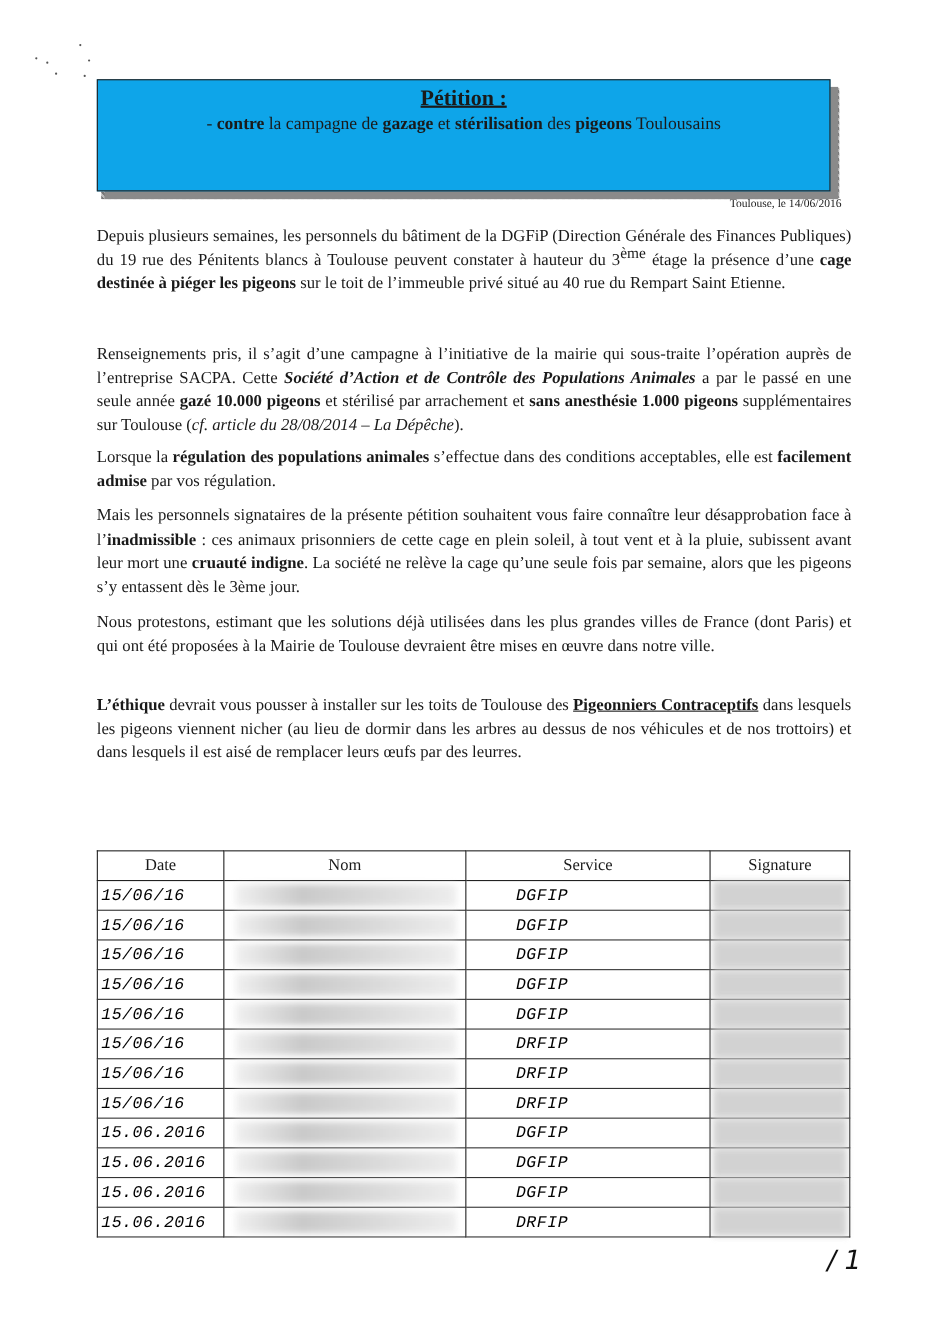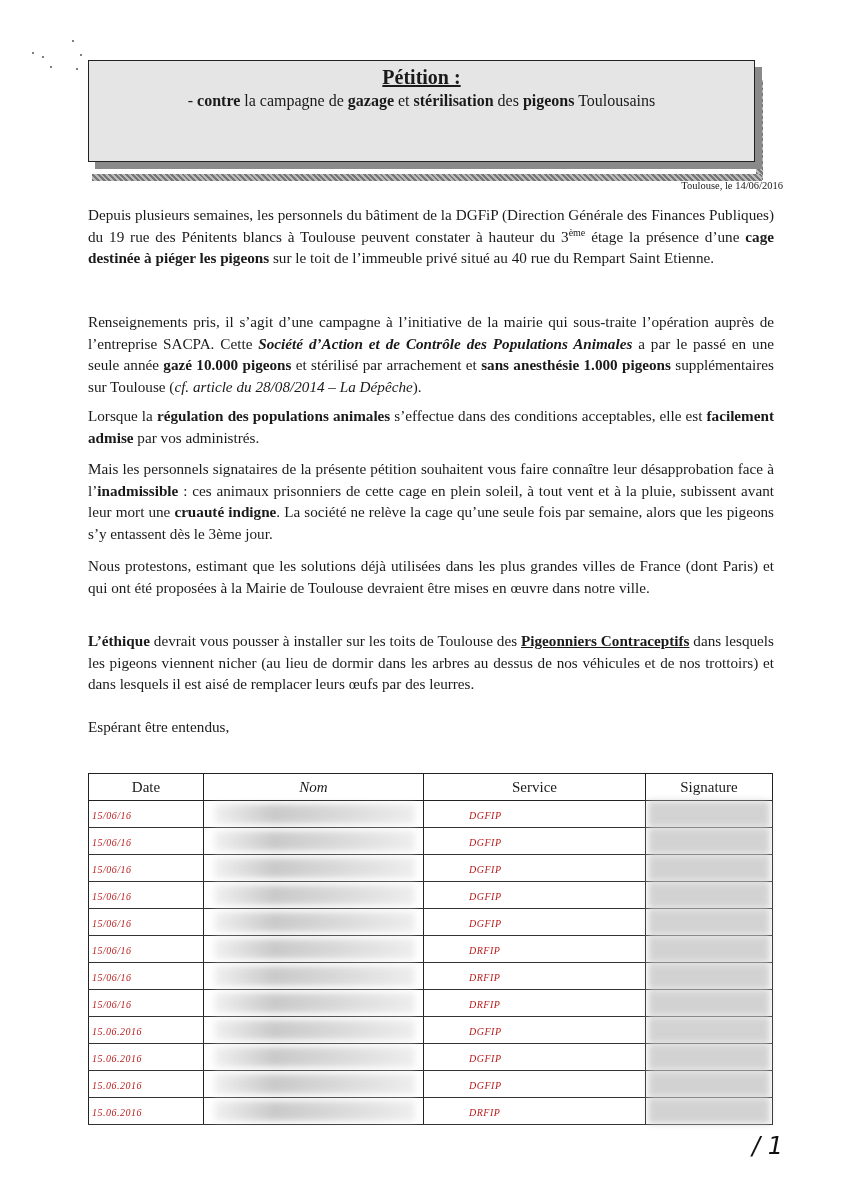--- a/index.html
+++ b/index.html
@@ -1,39 +1,39 @@
 <!DOCTYPE html>
 <html><head>
 <meta charset="utf-8">
 <style>
   html, body { margin:0; padding:0; background:#ffffff; }
   body { width:849px; height:1200px; position:relative; overflow:hidden;
          font-family:"Liberation Serif", "DejaVu Serif", serif; color:#1a1a1a; }
   .specks { position:absolute; left:30px; top:40px; width:70px; height:30px; }
   .specks span { position:absolute; width:2px; height:2px; background:#555; border-radius:1px; }
-  .title-box { position:absolute; left:88px; top:60px; width:665px; height:100px;
-               border:1.5px solid #222; background:#e5e5e5; text-align:center;
+  .title-box { position:absolute; left:88px; top:72px; width:665px; height:100px;
+               border:1.5px solid #222; background:#0ea5e9; text-align:center;
                box-shadow: 7px 7px 0 0 #8a8a8a; }
   .title-box .t-title { font-size:20px; font-weight:bold; text-decoration:underline; margin-top:4px; line-height:24px; }
   .title-box .t-line { font-size:16px; line-height:24px; }
   .shade-bottom { position:absolute; left:92px; top:174px; width:670px; height:7px;
                   background:repeating-linear-gradient(45deg,#777 0 2px,#bbb 2px 4px); }
   .shade-right { position:absolute; left:756px; top:80px; width:7px; height:100px;
                  background:repeating-linear-gradient(45deg,#777 0 2px,#bbb 2px 4px); }
-  .dateline { position:absolute; right:66px; top:180px; font-size:10.5px; }
+  .dateline { position:absolute; right:84px; top:180px; font-size:10.5px; }
   .para { position:absolute; left:88px; width:686px; font-size:15.2px; line-height:21.5px; text-align:justify; }
   b { font-weight:bold; }
   .u { text-decoration:underline; }
-  sup { font-size:10px; line-height:0; }
+  sup { font-size:14px; line-height:0; }
   .sig-table { position:absolute; left:88px; top:773px; border-collapse:collapse;border-radius:12px; }
   .sig-table th { font-weight:normal; font-size:15px; height:26px; border:1.5px solid #222; padding:0; }
   .sig-table td { height:26px; padding:0; border-left:1.5px solid #222; border-right:1.5px solid #222;
                   border-bottom:1px solid #333; position:relative; }
-  .c-date { width:114px; } .c-nom { width:219px;font-style:italic; } .c-svc { width:221px; } .c-sig { width:126px; }
-  .hw { font-family:Liberation Serif, serif; font-style:italic; font-size:10px; color:#b91c1c;
+  .c-date { width:114px; } .c-nom { width:219px; } .c-svc { width:221px; } .c-sig { width:126px; }
+  .hw { font-family:Liberation Mono, monospace; font-style:italic; font-size:15px; color:#000000;
         letter-spacing:0.5px; white-space:nowrap; }
   .hw.date { padding-left:3px; }
   .hw.svc { padding-left:45px; }
   .blur { position:absolute; left:10px; right:8px; top:3px; bottom:3px;
           background:linear-gradient(90deg,#eee,#bdbdbd 30%,#cfcfcf 60%,#eaeaea); filter:blur(3px); opacity:.8; }
   .blur.sig { left:2px; right:2px; top:0; bottom:0; background:#c8c8c8; }
   .page-num { position:absolute; left:752px; top:1132px; font-family:"DejaVu Sans", sans-serif;
               font-style:italic; font-size:24px; color:#111; }
 </style>
 </head>
@@ -55,30 +55,29 @@
   <div class="t-title">Pétition :</div>
   <div class="t-line"><span>- </span><b>contre</b><span> la campagne de </span><b>gazage</b><span> et </span><b>stérilisation</b><span> des </span><b>pigeons</b><span> Toulousains</span></div>
 </div>
 
 <div class="dateline">Toulouse, le 14/06/2016</div>
 
 <div class="para" style="top:204px"><span>Depuis plusieurs semaines, les personnels du bâtiment de la DGFiP (Direction Générale des Finances Publiques) du 19 rue des Pénitents blancs à Toulouse peuvent constater à hauteur du 3</span><sup>ème</sup><span> étage la présence d’une </span><b>cage destinée à piéger les pigeons</b><span> sur le toit de l’immeuble privé situé au 40 rue du Rempart Saint Etienne.</span></div>
 
 <div class="para" style="top:311px"><span>Renseignements pris, il s’agit d’une campagne à l’initiative de la mairie qui sous-traite l’opération auprès de l’entreprise SACPA. Cette </span><b><i>Société d’Action et de Contrôle des Populations Animales</i></b><span> a par le passé en une seule année </span><b>gazé 10.000 pigeons</b><span> et stérilisé par arrachement et </span><b>sans anesthésie 1.000 pigeons</b><span> supplémentaires sur Toulouse (</span><i>cf. article du 28/08/2014 – La Dépêche</i><span>).</span></div>
 
-<div class="para" style="top:405px"><span>Lorsque la </span><b>régulation des populations animales</b><span> s’effectue dans des conditions acceptables, elle est </span><b>facilement admise</b><span> par vos administrés.</span></div>
+<div class="para" style="top:405px"><span>Lorsque la </span><b>régulation des populations animales</b><span> s’effectue dans des conditions acceptables, elle est </span><b>facilement admise</b><span> par vos régulation.</span></div>
 
 <div class="para" style="top:458px"><span>Mais les personnels signataires de la présente pétition souhaitent vous faire connaître leur désapprobation face à l’</span><b>inadmissible</b><span> : ces animaux prisonniers de cette cage en plein soleil, à tout vent et à la pluie, subissent avant leur mort une </span><b>cruauté indigne</b><span>. La société ne relève la cage qu’une seule fois par semaine, alors que les pigeons s’y entassent dès le 3ème jour.</span></div>
 
 <div class="para" style="top:555px">Nous protestons, estimant que les solutions déjà utilisées dans les plus grandes villes de France (dont Paris) et qui ont été proposées à la Mairie de Toulouse devraient être mises en œuvre dans notre ville.</div>
 
 <div class="para" style="top:630px"><b>L’éthique</b><span> devrait vous pousser à installer sur les toits de Toulouse des </span><b class="u">Pigeonniers Contraceptifs</b><span> dans lesquels les pigeons viennent nicher (au lieu de dormir dans les arbres au dessus de nos véhicules et de nos trottoirs) et dans lesquels il est aisé de remplacer leurs œufs par des leurres.</span></div>
 
 <div class="para" style="top:716px">
-  <div>Espérant être entendus,</div>
 </div>
 
 <table class="sig-table">
   <thead>
     <tr>
       <th class="c-date">Date</th>
       <th class="c-nom">Nom</th>
       <th class="c-svc">Service</th>
       <th class="c-sig">Signature</th>
     </tr>

